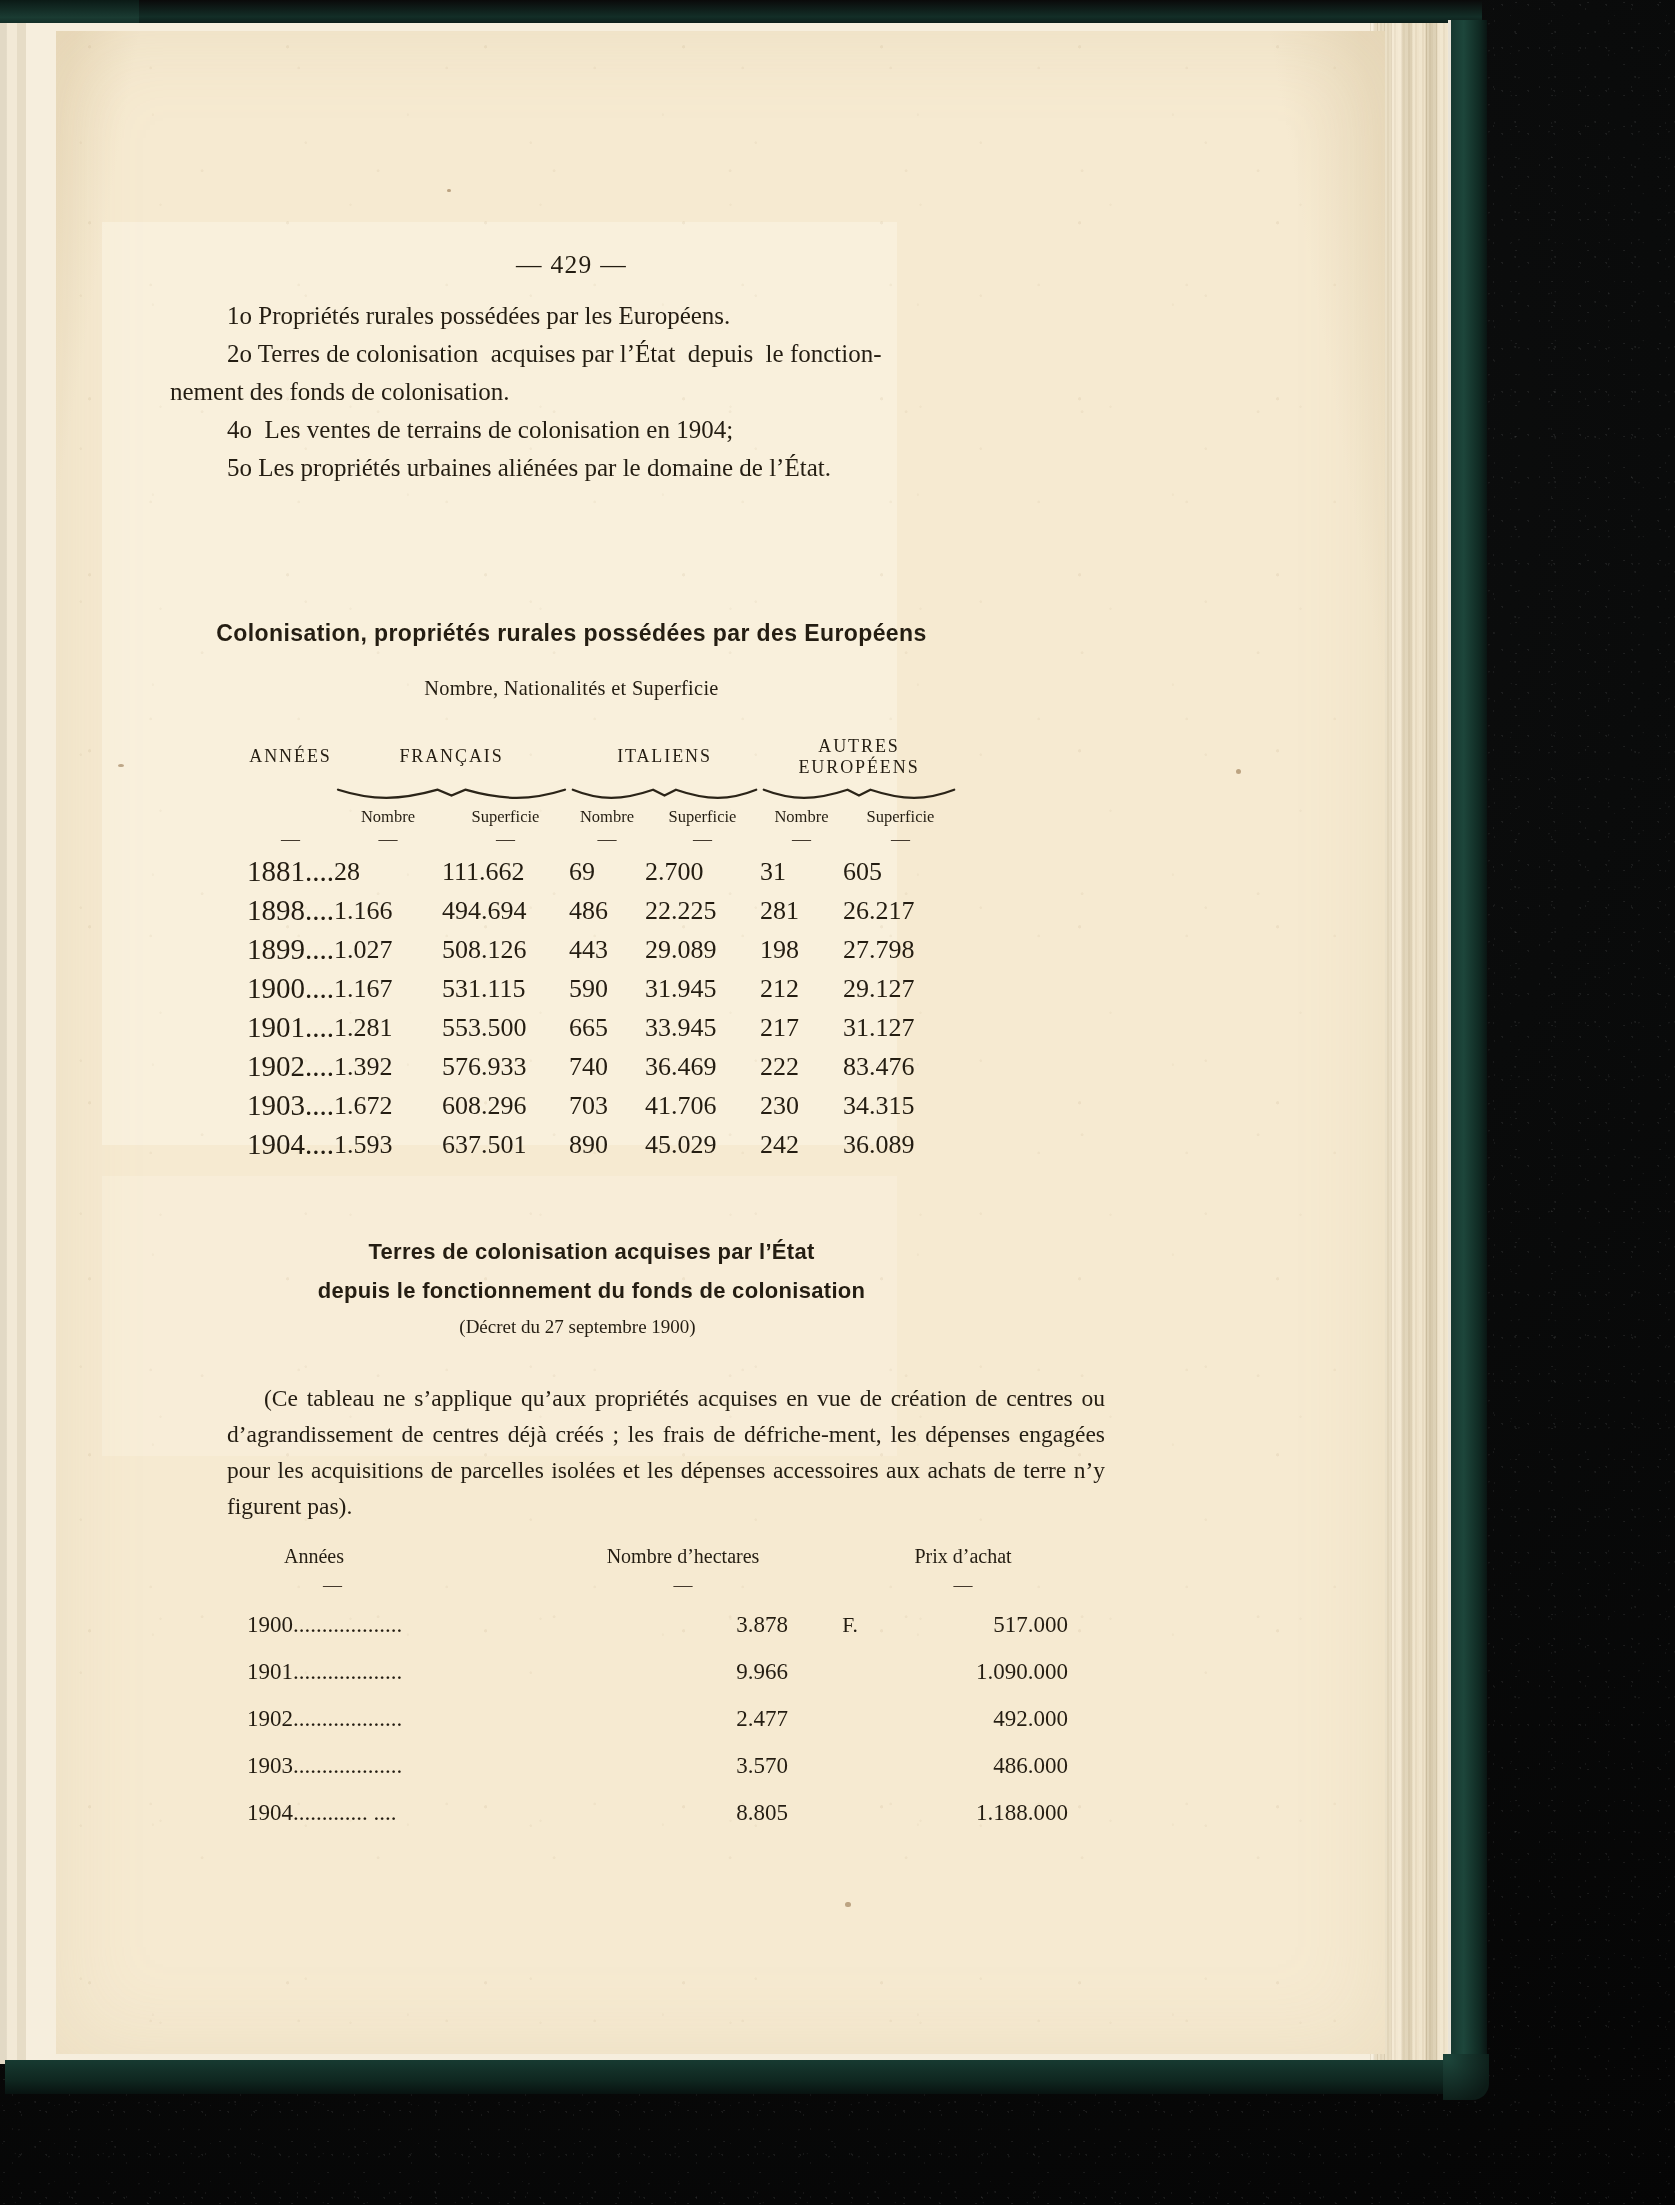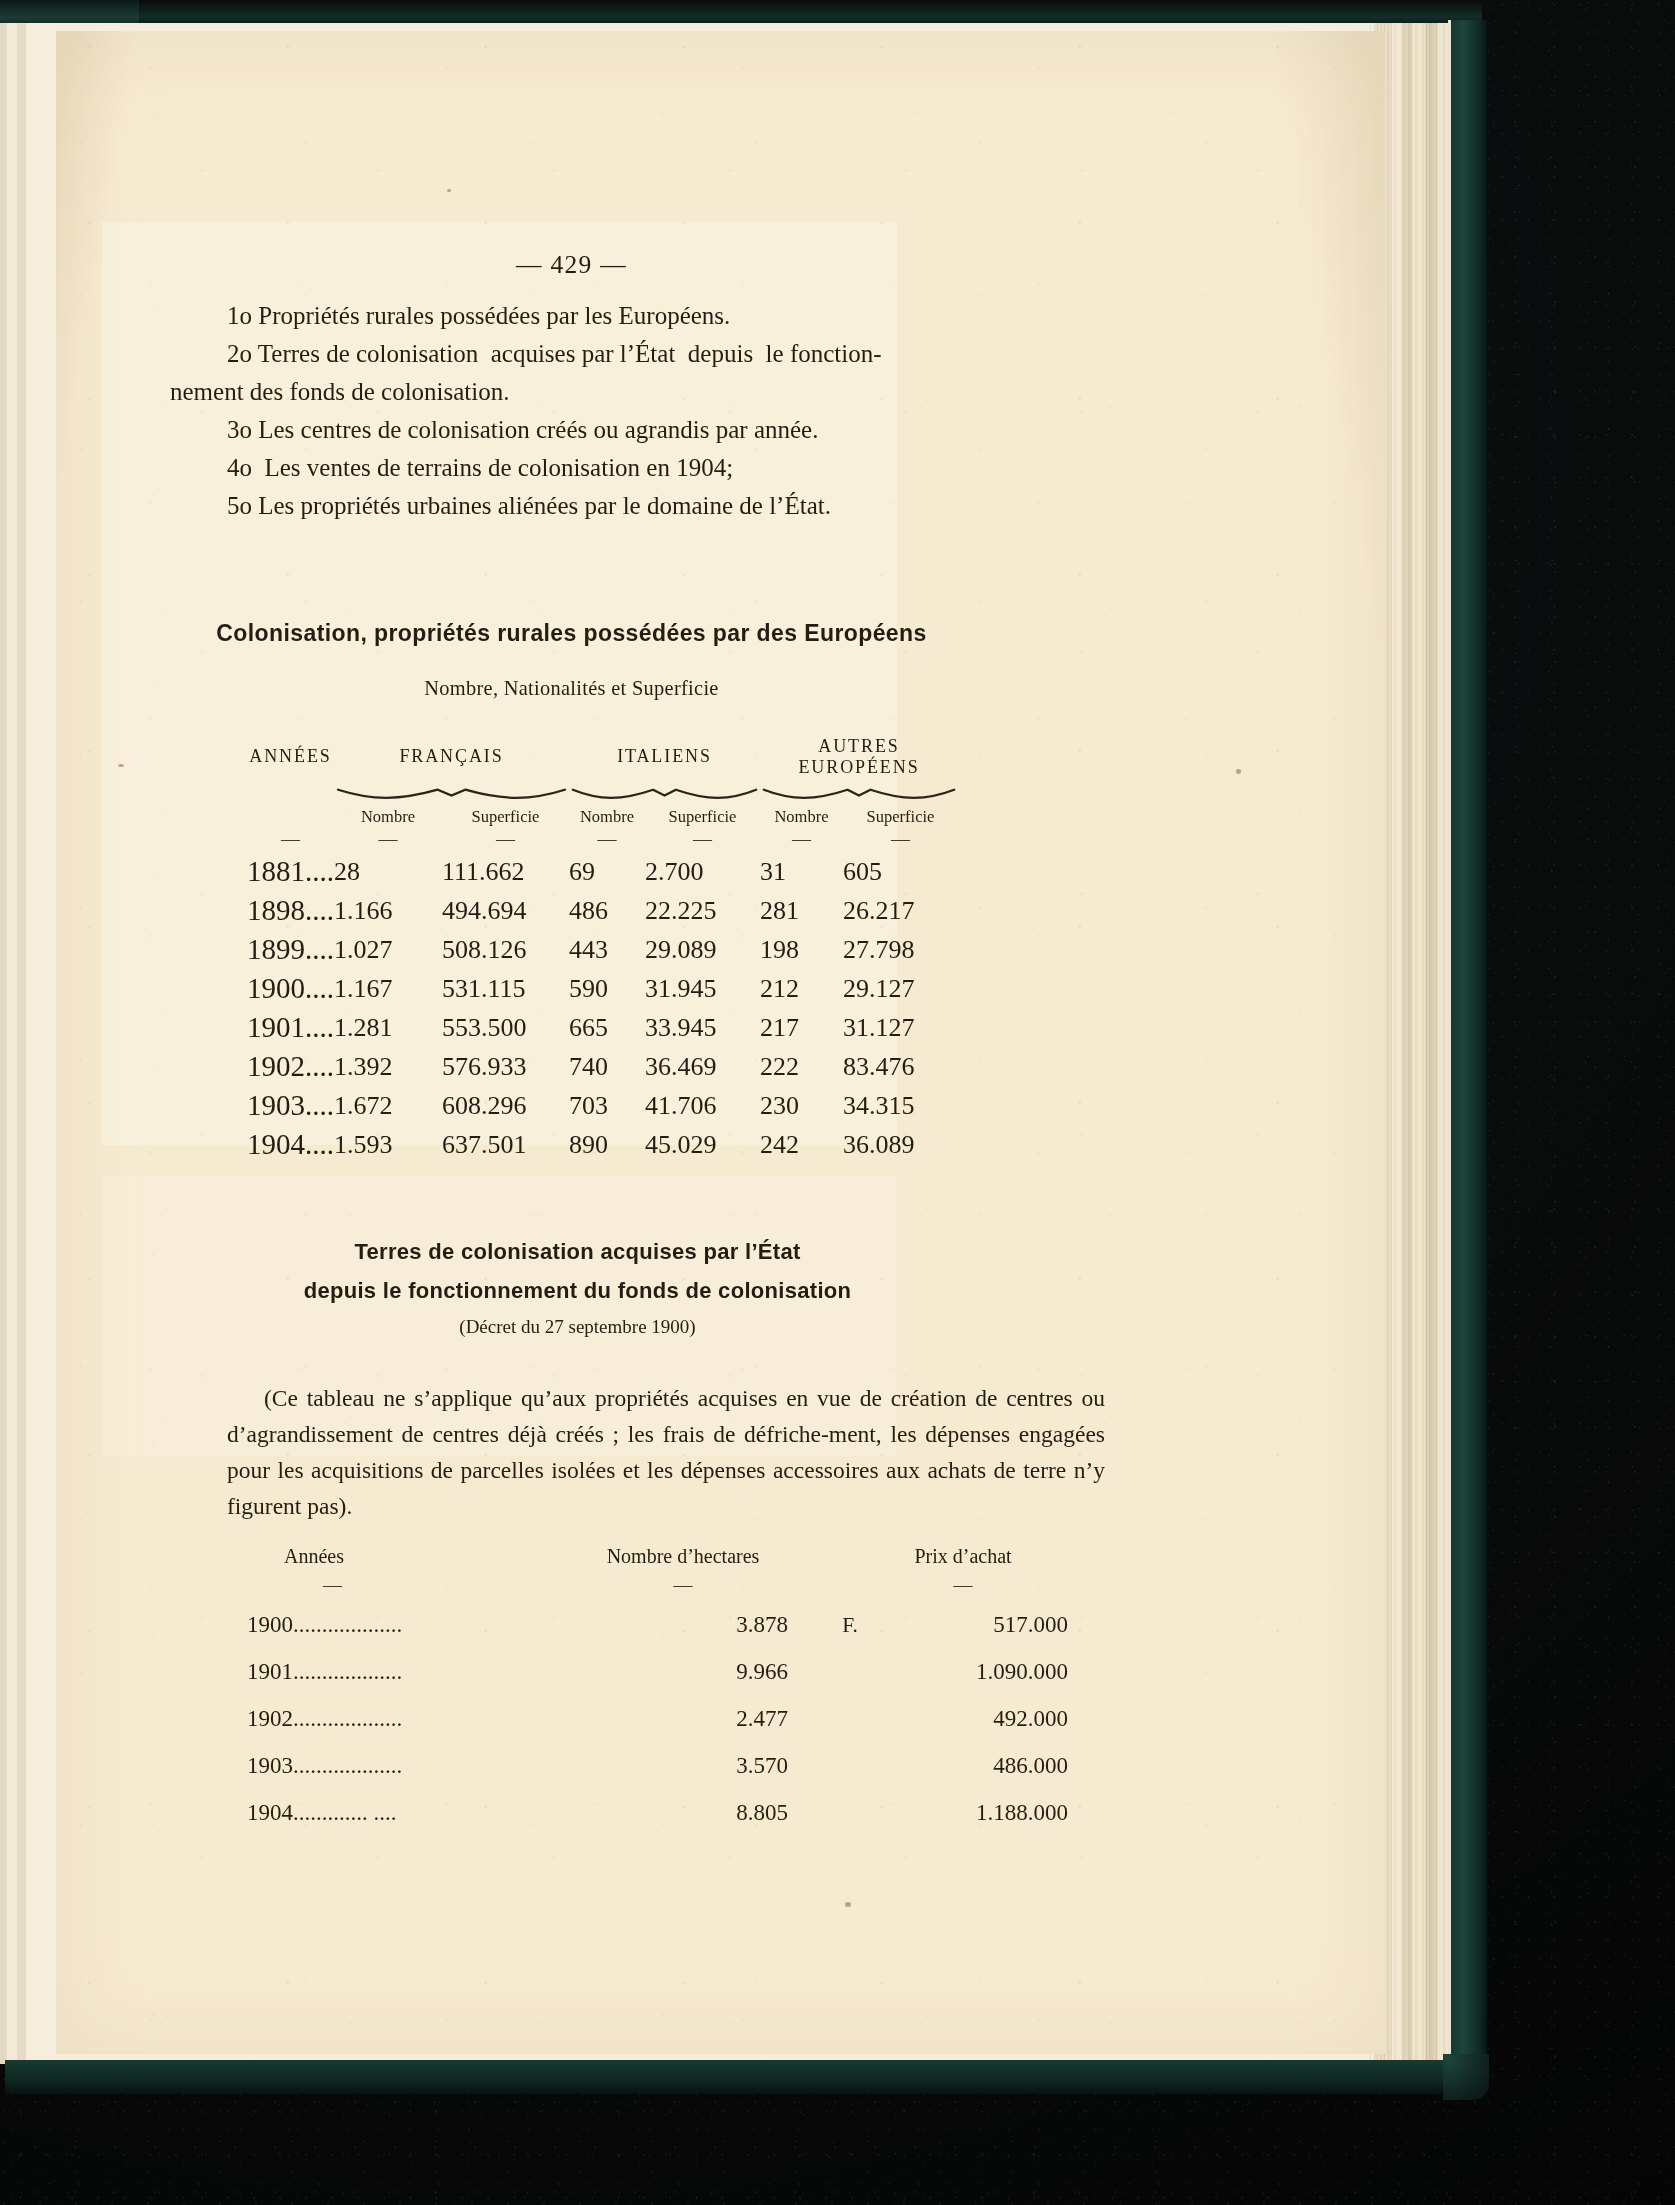--- a/index.html
+++ b/index.html
@@ -151,21 +151,21 @@
   .t1 .yr{font-size:29px;text-align:right;padding-right:10.2px;white-space:nowrap;}
   .t1 .num{font-size:26px;text-align:left;}
   .t1 tbody tr{height:39px;}
 
   .brace{display:block;width:100%;height:16.5px;}
 
   
   .tbl2-title{
     position:absolute;left:0;top:1201px;width:1043px;text-align:center;
     font-family:"Liberation Sans", sans-serif;
-    font-weight:bold;font-size:22px;line-height:39px;letter-spacing:0.3px;
+    font-weight:bold;font-size:22px;line-height:39px;letter-spacing:0.3px;padding-left:14px;
   }
   .tbl2-decree{
     position:absolute;left:0;top:1285px;width:1043px;text-align:center;
     font-size:19px;
   }
   .note{
     position:absolute;left:171px;top:1349px;width:878px;
     font-size:23.5px;line-height:36px;text-align:justify;
   }
   .note p{margin:0;text-indent:37px;}
@@ -209,21 +209,20 @@
   <div class="speck" style="left:391px;top:158px;width:3.8px;height:3.8px;"></div>
 
   <div id="text-layer">
 
     <div class="folio">— 429 —</div>
 
     <div class="lead">
       <p>1o Propriétés rurales possédées par les Européens.</p>
       <p>2o Terres de colonisation  acquises par l’État  depuis  le fonction-</p>
       <p style="margin-left:-57px;">nement des fonds de colonisation.</p>
-      <p>3o Les centres de colonisation créés ou agrandis par année.</p>
       <p>4o  Les ventes de terrains de colonisation en 1904;</p>
       <p>5o Les propriétés urbaines aliénées par le domaine de l’État.</p>
     </div>
 
     <div class="tbl-title">Colonisation, propriétés rurales possédées par des Européens</div>
     <div class="tbl-sub">Nombre, Nationalités et Superficie</div>
 
     <div id="table1">
       <table class="t1">
         <colgroup>

